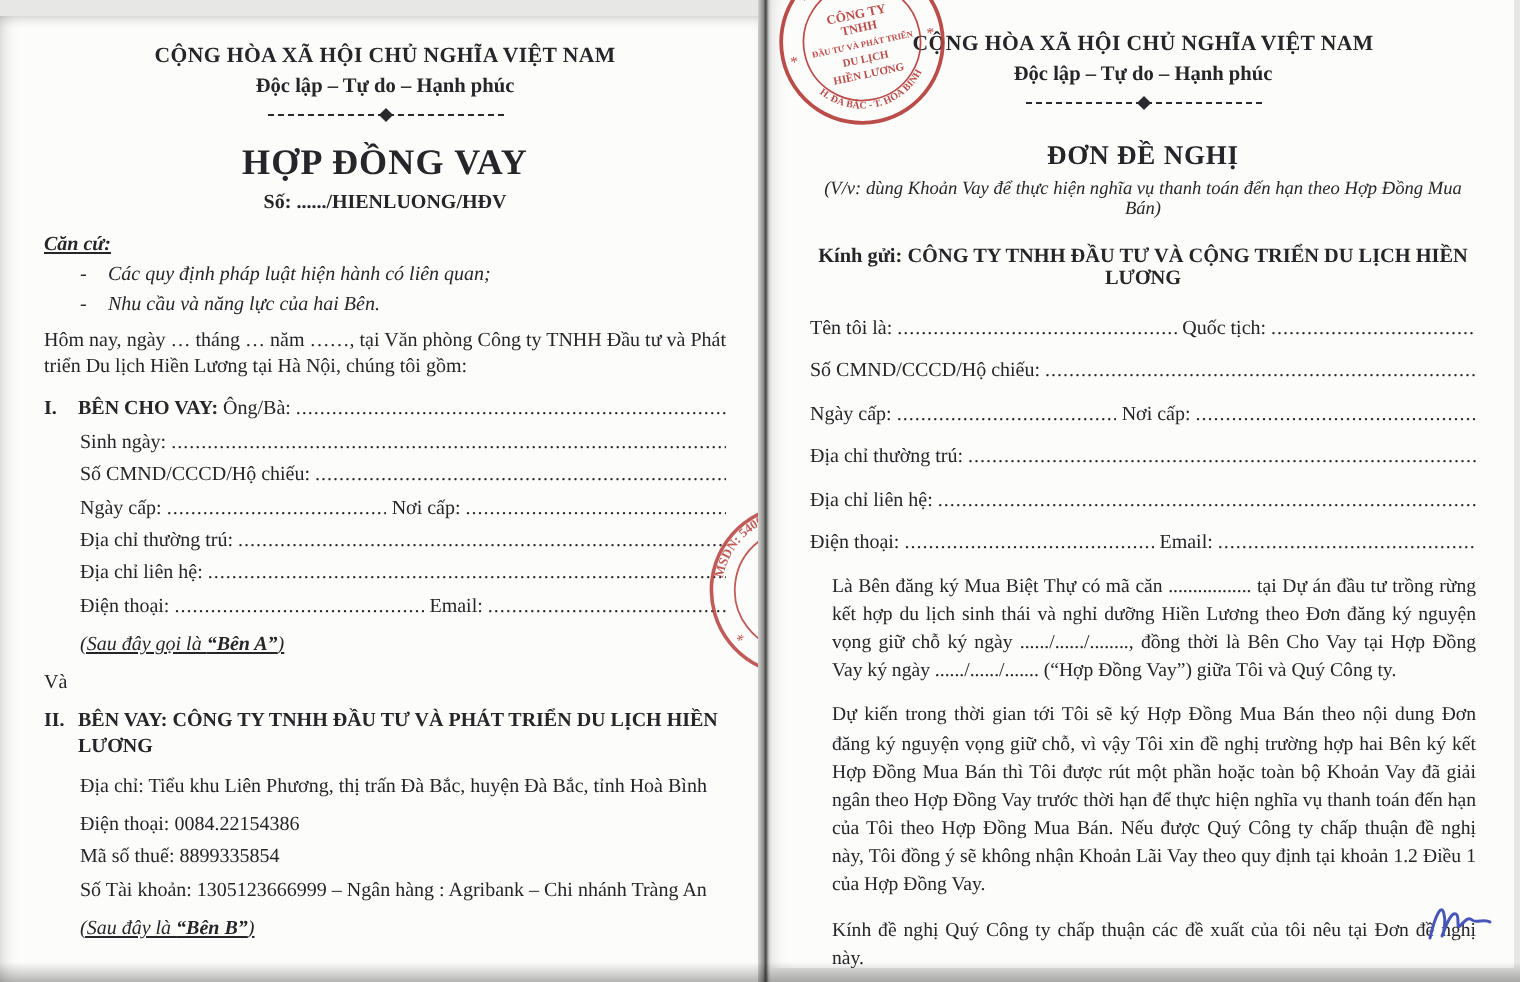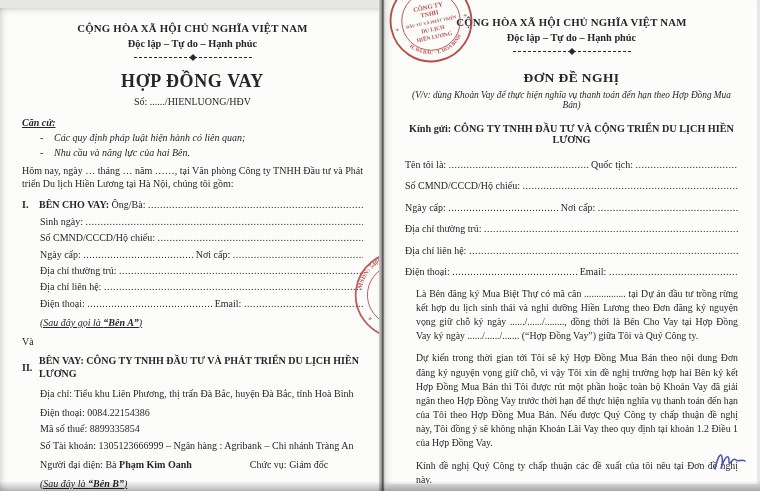--- a/index.html
+++ b/index.html
@@ -18,30 +18,30 @@
 
   .nat-title { text-align:center; font-weight:bold; font-size:10.8px; letter-spacing:.2px; }
   .nat-motto { text-align:center; font-weight:bold; font-size:10.3px; margin-top:4px; }
   .orn { margin:5px auto 0; width:118px; height:6px; position:relative; }
   .orn::before { content:""; position:absolute; left:0; right:0; top:3px; border-top:1.4px dashed #2a2a2e; }
   .orn::after  { content:""; position:absolute; left:50%; top:1px; width:5px; height:5px; background:#2a2a2e;
                  transform:translateX(-50%) rotate(45deg); }
 
   .doc-title { text-align:center; font-weight:bold; font-size:18px; letter-spacing:.6px; margin-top:11px; }
   .doc-title-r { text-align:center; font-weight:bold; font-size:13.5px; letter-spacing:.4px; margin-top:16px; }
-  .doc-no { text-align:center; margin-top:4px; }
+  .doc-no { text-align:center; margin-top:4px;font-weight:bold; }
   .subtitle { text-align:center; font-style:italic; font-size:9.3px; margin-top:4px; }
   .kinhgui { text-align:center; font-weight:bold; margin-top:13px; font-size:10.2px; }
 
   .basis-head { margin-top:10px; font-weight:bold; font-style:italic; text-decoration:underline; }
   .bullet { display:flex; margin-top:4px; font-style:italic; margin-left:18px; }
   .bullet .dash { width:14px; }
   .intro { margin-top:6px; text-align:justify; line-height:1.32; }
 
-  .fline { display:flex; align-items:center; margin-top:3.2px; line-height:1.32; }
+  .fline { display:flex; align-items:flex-start; margin-top:3.2px; line-height:1.32; }
   .fline-r { margin-top:8.2px; }
   .ind { margin-left:18px; }
   .dots { flex:1; overflow:hidden; white-space:nowrap; letter-spacing:.5px; }
   .dotsw { overflow:hidden; white-space:nowrap; letter-spacing:.5px; display:inline-block; vertical-align:baseline; } .w110 { width:110px; } .w125 { width:125px; } .w140 { width:140px; }
   .bold { font-weight:bold; } .it { font-style:italic;text-decoration:underline; } .bi { font-weight:bold; font-style:italic; }
   .gap6 { margin-top:6px; } .gap8 { margin-top:8px; }
   .pnum { width:17px; font-weight:bold; flex:0 0 auto; }
   .sp { white-space:pre; }
 
   .para { margin-top:8.5px; text-align:justify; line-height:1.44; font-size:9.8px;margin-left:11px; }
@@ -125,26 +125,20 @@
       <span>Địa chỉ: Tiểu khu Liên Phương, thị trấn Đà Bắc, huyện Đà Bắc, tỉnh Hoà Bình</span>
     </div>
     <div class="fline ind gap6">
       <span>Điện thoại: 0084.22154386</span>
     </div>
     <div class="fline ind">
       <span>Mã số thuế: 8899335854</span>
     </div>
     <div class="fline ind">
       <span>Số Tài khoản: 1305123666999 – Ngân hàng : Agribank – Chi nhánh Tràng An</span>
-    </div>
-    <div class="fline ind gap6">
-      <span class="sp">Người đại diện: Bà </span>
-      <span class="bold">Phạm Kim Oanh</span>
-      <span style="width:58px"></span>
-      <span>Chức vụ: Giám đốc</span>
     </div>
     <div class="fline ind gap6 it">
       <span class="sp">(Sau đây là </span>
       <span class="bi">“Bên B”</span>
       <span>)</span>
     </div>
 
     <svg class="stamp-partial" viewBox="0 0 100 100">
       <defs>
         <path id="aT2" d="M 9,50 A 41 41 0 1 1 91,50"></path>

